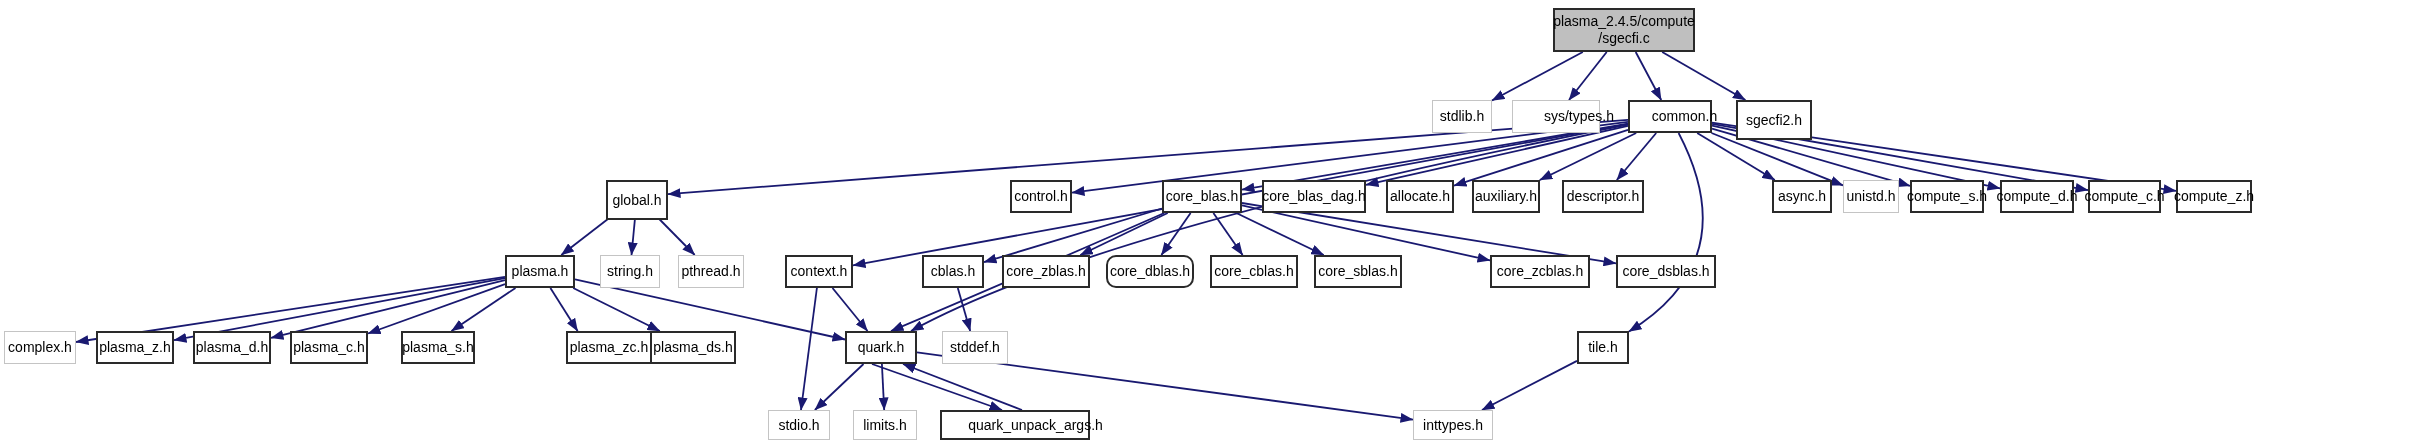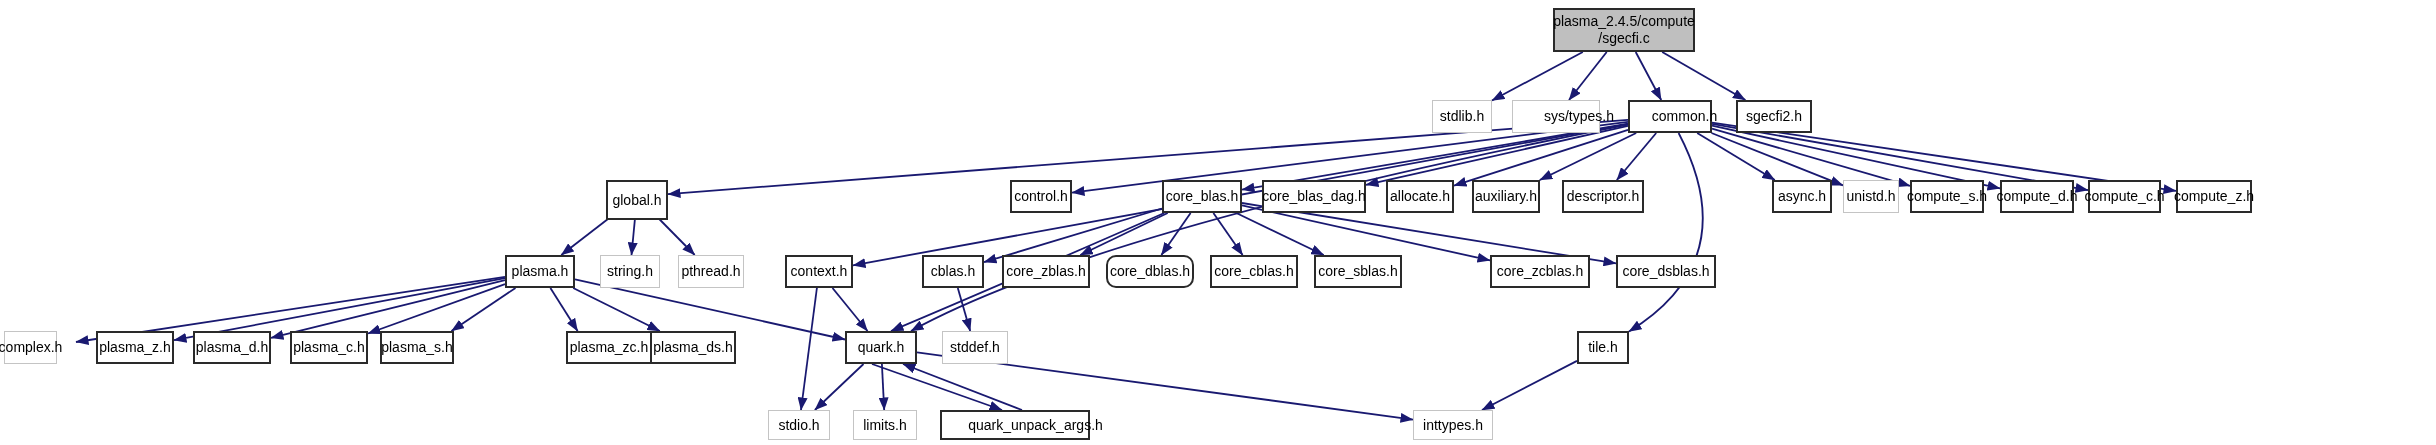--- a/index.html
+++ b/index.html
@@ -82,21 +82,21 @@
         <path class="edge" d="M 917,352.4 L 1413,419.6" marker-end="url(#arrow)"></path>
         <path class="edge" d="M 1022,410 L 903,364" marker-end="url(#arrow)"></path>
         <path class="edge" d="M 1577,360.9 L 1482,410" marker-end="url(#arrow)"></path>
       </g>
   </svg>
 <div class="node main" style="left: 1553px; top: 8px; width: 142px; height: 44px;">plasma_2.4.5/compute
 /sgecfi.c</div>
     <div class="node sys" style="left: 1432px; top: 100px; width: 60px; height: 33px;">stdlib.h</div>
     <div class="node sys" style="left: 1512px; top: 100px; width: 88px; height: 33px; padding-left: 46px;">sys/types.h</div>
     <div class="node doc" style="left: 1628px; top: 100px; width: 84px; height: 33px; padding-left: 29px;">common.h</div>
-    <div class="node doc" style="left: 1736px; top: 100px; width: 76px; height: 33px;">sgecfi2.h</div>
+    <div class="node doc" style="left: 1736px; top: 100px; width: 76px; height: 40px;">sgecfi2.h</div>
     <div class="node doc" style="left: 606px; top: 180px; width: 62px; height: 40px;">global.h</div>
     <div class="node doc" style="left: 1010px; top: 180px; width: 62px; height: 33px;">control.h</div>
     <div class="node doc" style="left: 1162px; top: 180px; width: 80px; height: 33px;">core_blas.h</div>
     <div class="node doc" style="left: 1262px; top: 180px; width: 104px; height: 33px;">core_blas_dag.h</div>
     <div class="node doc" style="left: 1386px; top: 180px; width: 68px; height: 33px;">allocate.h</div>
     <div class="node doc" style="left: 1472px; top: 180px; width: 68px; height: 33px; text-align: right;">auxiliary.h</div>
     <div class="node doc" style="left: 1562px; top: 180px; width: 82px; height: 33px;">descriptor.h</div>
     <div class="node doc" style="left: 1772px; top: 180px; width: 60px; height: 33px;">async.h</div>
     <div class="node sys" style="left: 1843px; top: 180px; width: 56px; height: 33px;">unistd.h</div>
     <div class="node doc" style="left: 1910px; top: 180px; width: 74px; height: 33px;">compute_s.h</div>
@@ -107,25 +107,25 @@
     <div class="node sys" style="left: 600px; top: 255px; width: 60px; height: 33px;">string.h</div>
     <div class="node sys" style="left: 678px; top: 255px; width: 66px; height: 33px;">pthread.h</div>
     <div class="node doc" style="left: 785px; top: 255px; width: 68px; height: 33px;">context.h</div>
     <div class="node doc" style="left: 922px; top: 255px; width: 62px; height: 33px;">cblas.h</div>
     <div class="node doc" style="left: 1002px; top: 255px; width: 88px; height: 33px;">core_zblas.h</div>
     <div class="node doc" style="left: 1106px; top: 255px; width: 88px; height: 33px; border-radius: 10px;">core_dblas.h</div>
     <div class="node doc" style="left: 1210px; top: 255px; width: 88px; height: 33px;">core_cblas.h</div>
     <div class="node doc" style="left: 1314px; top: 255px; width: 88px; height: 33px;">core_sblas.h</div>
     <div class="node doc" style="left: 1490px; top: 255px; width: 100px; height: 33px;">core_zcblas.h</div>
     <div class="node doc" style="left: 1616px; top: 255px; width: 100px; height: 33px;">core_dsblas.h</div>
-    <div class="node sys" style="left: 4px; top: 331px; width: 53px; height: 33px;">complex.h</div>
+    <div class="node sys" style="left: 4px; top: 331px; width: 72px; height: 33px;">complex.h</div>
     <div class="node doc" style="left: 96px; top: 331px; width: 78px; height: 33px;">plasma_z.h</div>
     <div class="node doc" style="left: 193px; top: 331px; width: 78px; height: 33px;">plasma_d.h</div>
     <div class="node doc" style="left: 290px; top: 331px; width: 78px; height: 33px;">plasma_c.h</div>
-    <div class="node doc" style="left: 380px; top: 331px; width: 74px; height: 33px;">plasma_s.h</div>
+    <div class="node doc" style="left: 401px; top: 331px; width: 74px; height: 33px;">plasma_s.h</div>
     <div class="node doc" style="left: 545px; top: 331px; width: 86px; height: 33px; margin-left: 21px;">plasma_zc.h</div>
     <div class="node doc" style="left: 650px; top: 331px; width: 86px; height: 33px;">plasma_ds.h</div>
     <div class="node doc" style="left: 845px; top: 331px; width: 72px; height: 33px;">quark.h</div>
     <div class="node sys" style="left: 942px; top: 331px; width: 66px; height: 33px;">stddef.h</div>
     <div class="node doc" style="left: 1577px; top: 331px; width: 52px; height: 33px;">tile.h</div>
     <div class="node sys" style="left: 768px; top: 410px; width: 62px; height: 30px;">stdio.h</div>
     <div class="node sys" style="left: 853px; top: 410px; width: 64px; height: 30px;">limits.h</div>
     <div class="node doc" style="left: 940px; top: 410px; width: 150px; height: 30px; padding-left: 41px;">quark_unpack_args.h</div>
     <div class="node sys" style="left: 1413px; top: 410px; width: 80px; height: 30px;">inttypes.h</div>
   </div>

